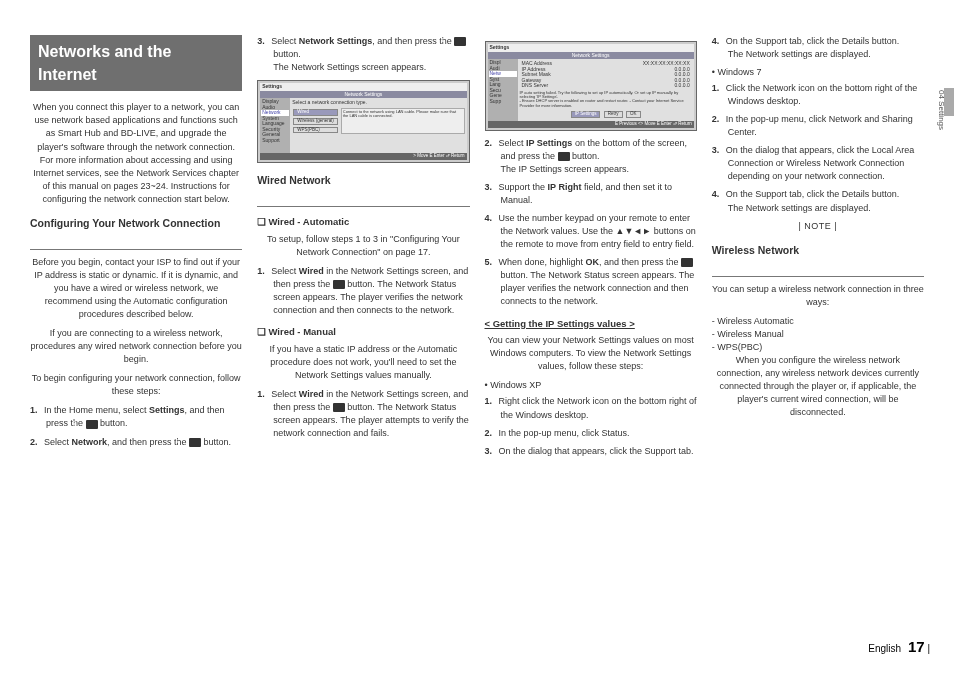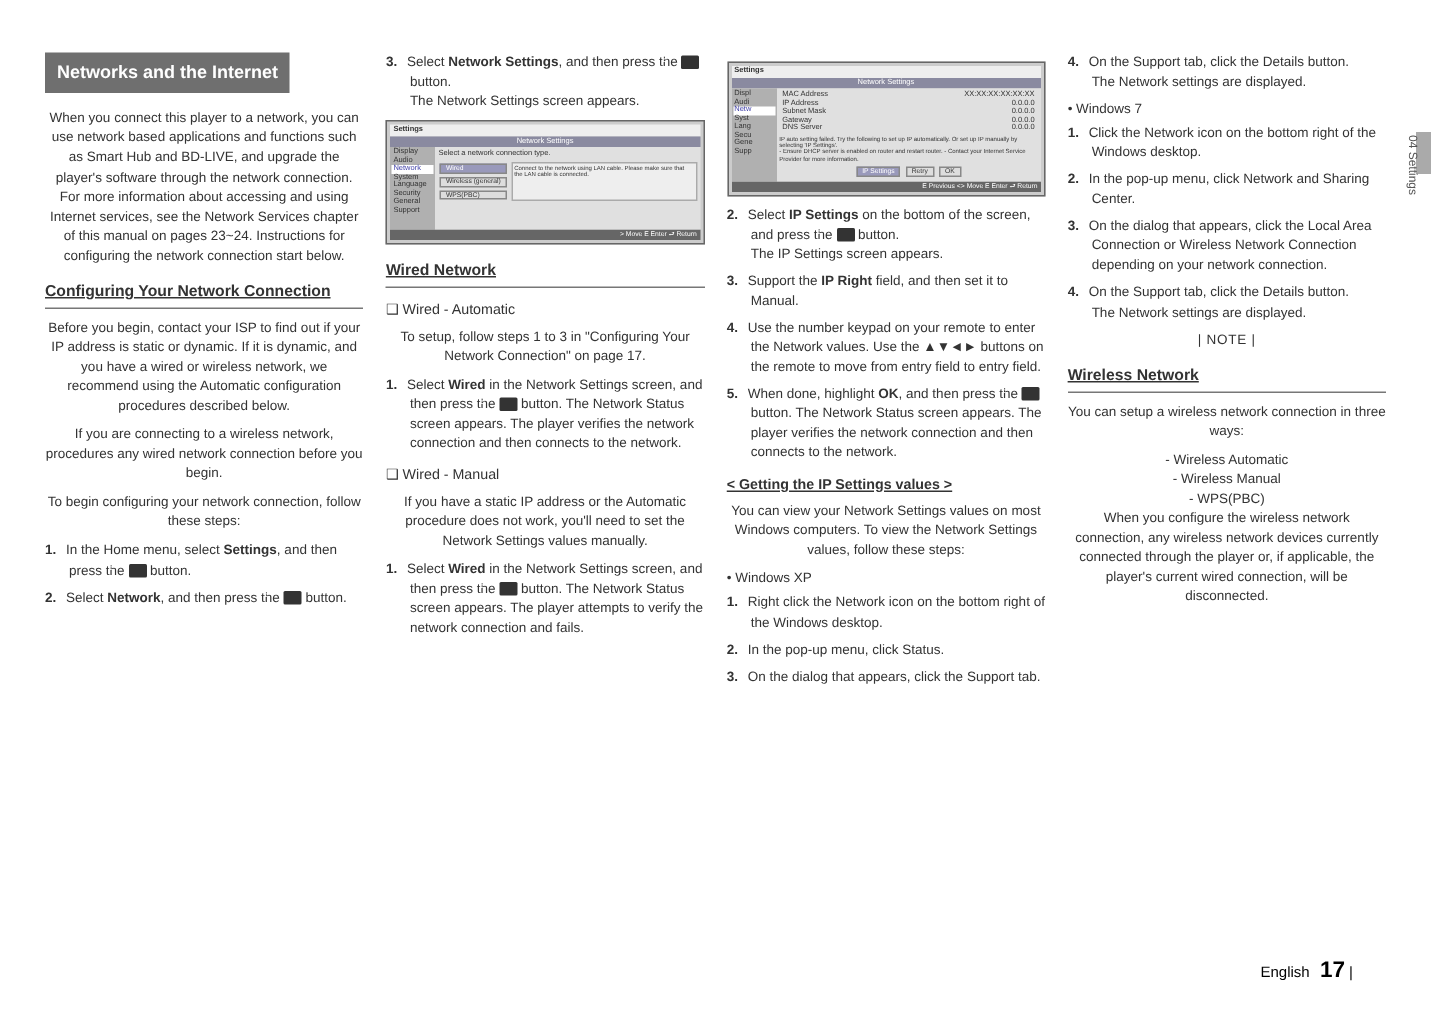--- a/index.html
+++ b/index.html
@@ -20,51 +20,49 @@
     flex: 1;
     font-size: 9px;
     line-height: 1.45;
     color: #333;
   }
   .section-header {
     background: #6f6f6f;
     color: #fff;
     font-weight: bold;
     padding: 5px 8px;
-    font-size: 12px;
+    font-size: 16px;
     margin-bottom: 10px;
     display: inline-block;
-    text-align: center;
   }
   .subhead {
     font-weight: bold;
     font-size: 10.5px;
     margin: 10px 0 6px 0;
     border-bottom: 1px solid #777;
-    padding-bottom: 3px;
-    text-decoration: underline;
+    padding-bottom: 18px;
   }
   .subhead2 {
-    font-weight: normal;
+    font-weight: bold;
     font-size: 9.5px;
     margin: 8px 0 4px 0;
   }
   .subhead-angle {
     font-weight: bold;
     font-size: 9.5px;
     margin: 8px 0 4px 0;
     text-decoration: underline;
   }
   p { margin-bottom: 6px; text-align: center; }
   ol { list-style: none; padding-left: 0; }
   ol > li { margin-bottom: 5px; padding-left: 16px; text-indent: -16px; }
   ol > li .num { font-weight: bold; display:inline-block; width:14px; text-indent:0;}
   .bullet-list { list-style: none; padding-left: 0; }
   .bullet-list li { padding-left: 10px; text-indent: -10px; margin-bottom: 3px;}
-  .dash-list { list-style:none; padding-left:0;text-align:center;}
+  .dash-list { list-style:none; padding-left:0;}
   .dash-list li { padding-left:10px; text-indent:-10px;}
   .icon-enter {
     display: inline-block;
     width: 12px;
     height: 9px;
     background: #333;
     border-radius: 1px;
     vertical-align: middle;
     position: relative;
   }
@@ -125,21 +123,21 @@
     color:#fff;
     text-align:right;
     font-size:4.5px;
     padding:1px 2px;
   }
   .fig-row {display:flex; justify-content:space-between; padding:0 2px;}
   .note-label { font-size:9px; letter-spacing:0.5px;}
   .footer {
     position:absolute;
     bottom: 18px;
-    right: 52px;
+    right: 24px;
     font-size: 10px;
   }
   .footer .pg { font-size:15px; font-weight:bold; margin-left:4px;}
   .side-tab {
     position:absolute;
     right:8px;
     top:90px;
     writing-mode: vertical-rl;
     font-size:8px;
     color:#555;

